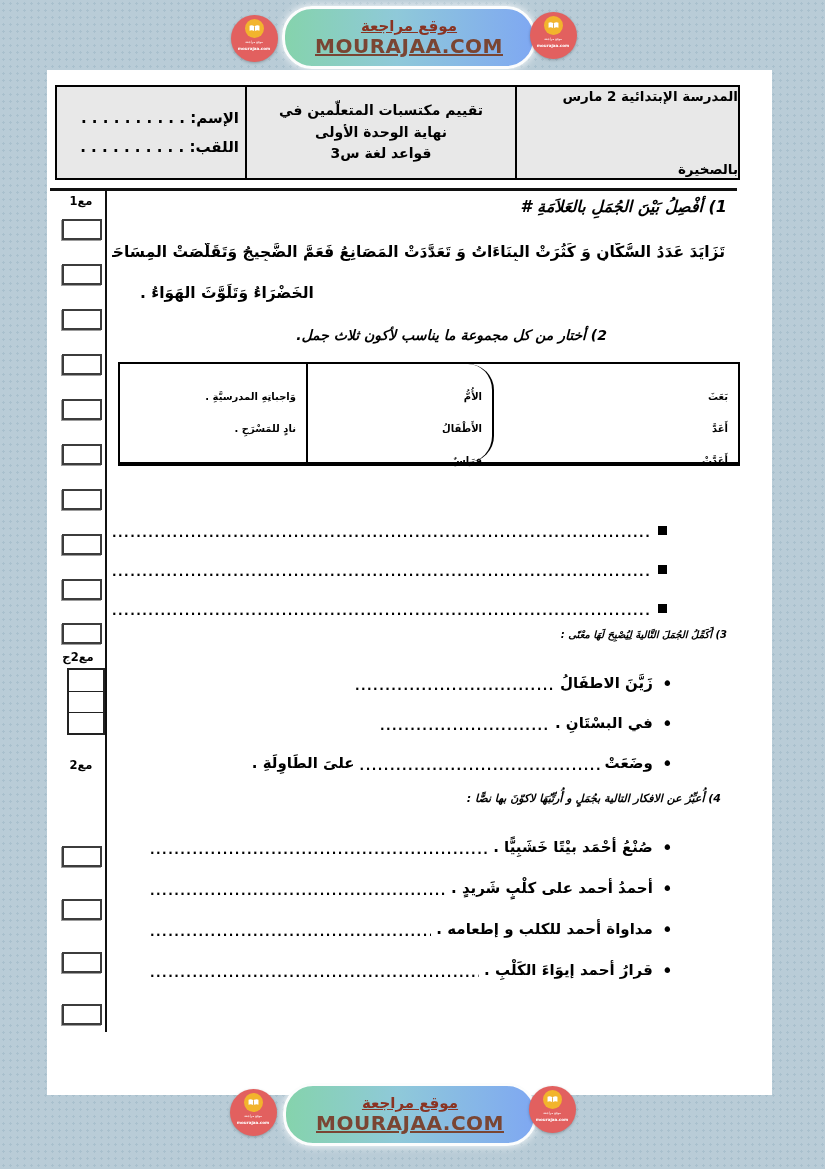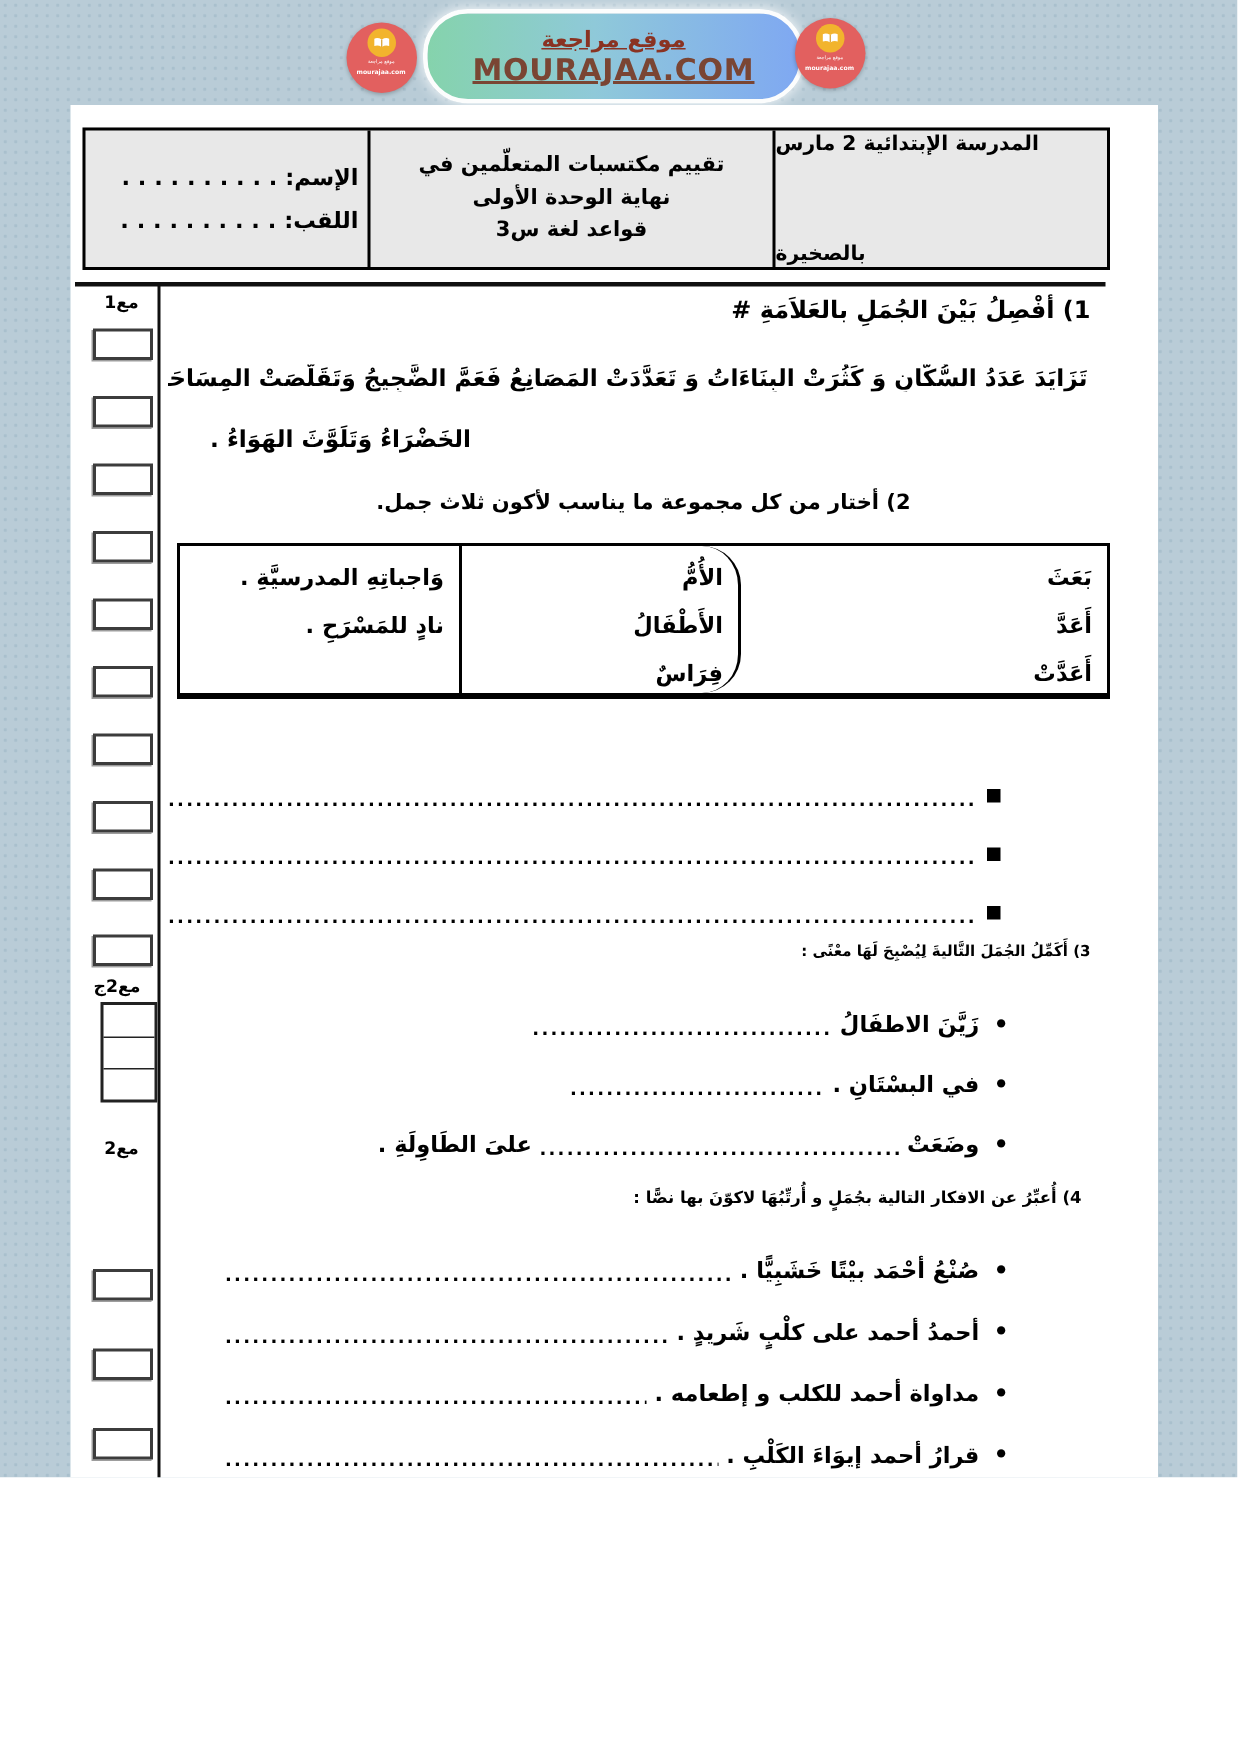--- a/index.html
+++ b/index.html
@@ -1,16 +1,16 @@
 <!DOCTYPE html>
 <html lang="ar"><head>
 <meta charset="utf-8">
 <style>
   html,body{margin:0;padding:0;}
-  .page{position:relative;width:825px;height:985px;overflow:hidden;
+  .page{position:relative;width:825px;height:1169px;overflow:hidden;
     background-color:#b9ccd7;
     background-image:radial-gradient(circle,#a9c0cd 1px,rgba(0,0,0,0) 1.3px);
     background-size:7px 7px;
     font-family:"DejaVu Sans",sans-serif;color:#000;}
   .paper{position:absolute;left:47px;top:70px;width:725px;height:1025px;background:#ffffff;}
 
   
   .pill{position:absolute;width:248px;height:57px;border-radius:30px;
     background:linear-gradient(90deg,#85d3ac 0%,#8fc9d9 45%,#7fa8f2 100%);
     border:3px solid #fcfdfd;box-shadow:0 0 9px rgba(255,255,255,.95);
@@ -22,47 +22,47 @@
   .badge .yc{width:19px;height:19px;border-radius:50%;background:#f2b42d;margin-top:4px;
     display:flex;align-items:center;justify-content:center;}
   .badge .t1{font-size:6px;transform:scale(.55);color:#fff;white-space:nowrap;margin-top:0;height:7px;}
   .badge .t2{font-size:6px;transform:scale(.68);color:#fff;font-weight:bold;white-space:nowrap;height:7px;}
 
   
   .info{position:absolute;left:55px;top:85px;width:685px;height:95px;display:flex;direction:rtl;
     border:2px solid #000;background:#e8e8e8;box-sizing:border-box;}
   .icell{box-sizing:border-box;display:flex;flex-direction:column;justify-content:center;}
   .icell+.icell{border-left:0;border-right:2px solid #000;}
-  .c-school{width:221px;text-align:left;font-size:13.5px;font-weight:bold;line-height:1.8;gap:48px;}
+  .c-school{width:221px;text-align:right;font-size:13.5px;font-weight:bold;line-height:1.8;gap:48px;}
   .c-title{width:270px;text-align:center;font-size:14px;font-weight:bold;line-height:1.55;}
   .c-name{flex:1;direction:rtl;text-align:right;font-size:15px;font-weight:bold;line-height:1.9;padding-right:6px;}
 
   
   .top-rule{position:absolute;left:50px;top:188px;width:687px;height:3px;background:#101010;}
   .vdivider{position:absolute;left:105px;top:188px;width:2px;height:844px;background:#101010;}
 
   
   .mlabel{position:absolute;width:50px;text-align:center;direction:rtl;font-size:11.5px;font-weight:bold;}
   .mbox{position:absolute;left:62px;width:40px;height:21px;background:#fff;
     border:2px solid #3c3c3c;box-shadow:-1px 1px 0 #9d9d9d;box-sizing:border-box;}
   .mstack{position:absolute;left:67px;top:668px;width:38px;background:#fff;border:2px solid #222;box-sizing:border-box;}
   .mstack .mcell{height:21px;border-top:1px solid #222;box-sizing:border-box;}
   .mstack .mcell:first-child{border-top:0;}
-  .qtitle{position:absolute;direction:rtl;font-weight:bold;white-space:nowrap;}
+  .qtitle{position:absolute;direction:rtl;font-weight:bold;white-space:nowrap;font-style:italic;}
   .q1t{top:197px;right:98px;font-size:16px;}
   .pline1{position:absolute;top:243px;right:100px;left:112px;direction:rtl;text-align:right;
     font-size:15.5px;font-weight:bold;white-space:nowrap;overflow:hidden;}
   .pline2{position:absolute;top:284px;left:140px;direction:rtl;font-size:15.5px;font-weight:bold;white-space:nowrap;}
   .q2t{top:327px;right:218px;font-size:14px;}
   .q3t{top:629px;right:98px;font-size:10px;}
   .q4t{top:792px;right:104px;font-size:11px;}
 
   .wtable{position:absolute;left:118px;top:362px;width:622px;height:104px;direction:rtl;display:flex;
     border:2px solid #000;border-bottom-width:4px;background:#fff;box-sizing:border-box;}
-  .wcol{box-sizing:border-box;padding:5px 10px 0 0;font-size:15px;font-weight:bold;line-height:32px;}
+  .wcol{box-sizing:border-box;padding:17px 10px 0 0;font-size:10px;font-weight:bold;line-height:32px;}
   .wcol+.wcol{border-right:2px solid #000;}
   .w-verbs{width:244px;}
   .w-subj{width:186px;border-radius:26px;}
   .w-comp{flex:1;}
 
   .dots{overflow:hidden;white-space:nowrap;font-size:12px;font-weight:bold;letter-spacing:1.5px;
     direction:ltr;text-align:left;line-height:1;padding-top:6px;}
   .ans-row{position:absolute;right:158px;left:112px;height:20px;direction:rtl;display:flex;align-items:center;}
   .sq{width:9px;height:9px;background:#000;margin-left:9px;flex:none;}
   .ans-row .dots{flex:1;}

